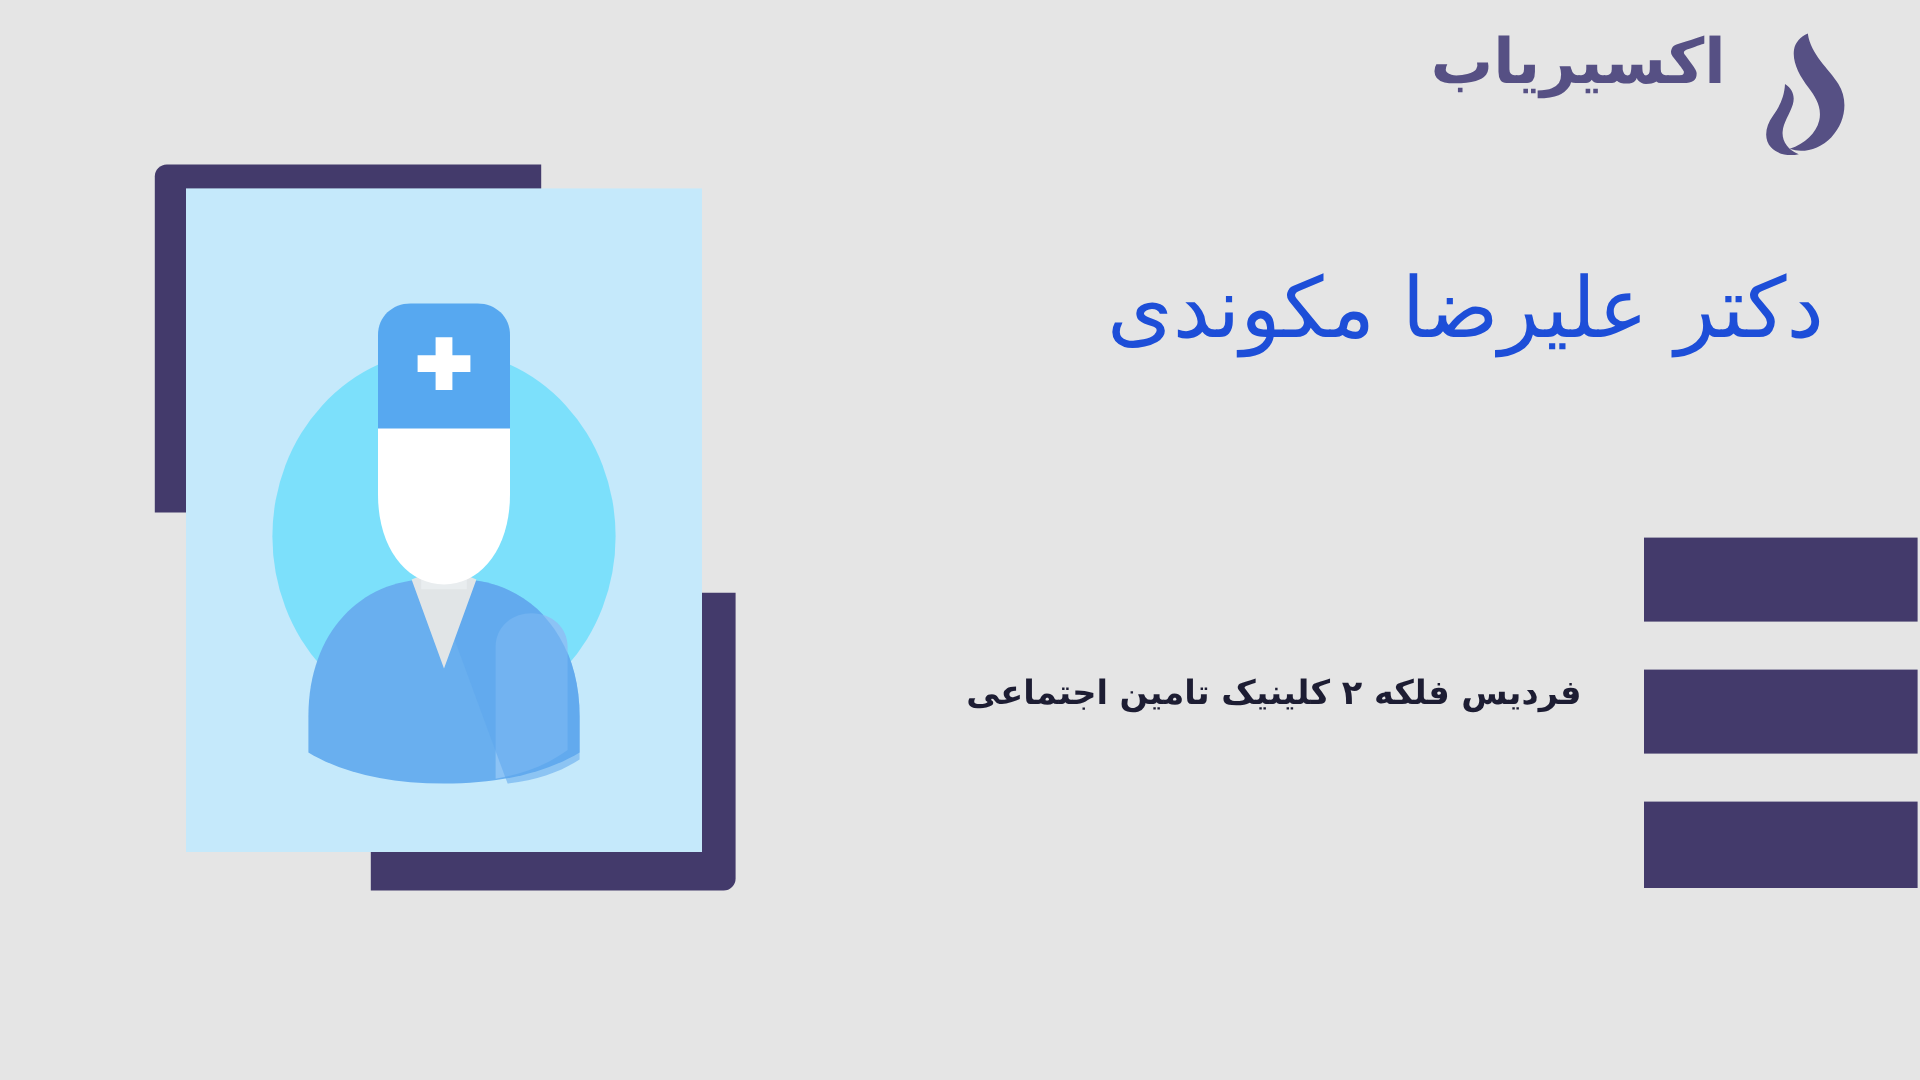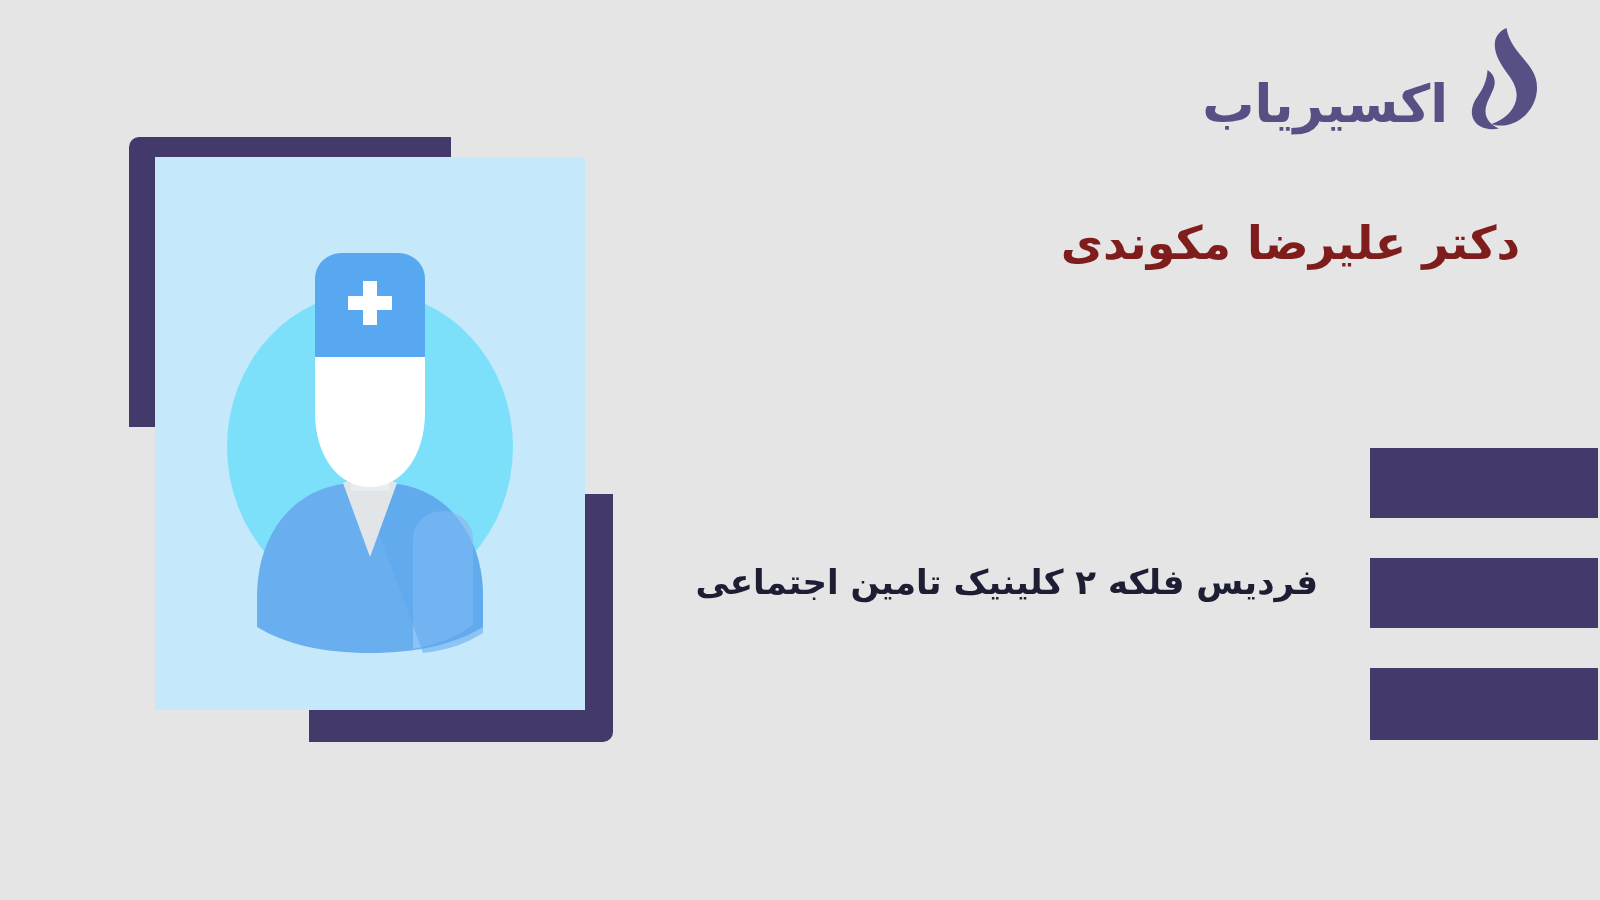--- a/index.html
+++ b/index.html
@@ -22,22 +22,22 @@
     background: #e5e5e5;
   }
 
   
   .brand {
     position: absolute;
     top: 26px;
     right: 60px;
     display: flex;
     flex-direction: row;
-    align-items: flex-end;
-    gap: 14px;
+    align-items: flex-start;
+    gap: 24px;
     direction: rtl;
   }
   .brand-mark {
     width: 78px;
     height: 104px;
     flex: 0 0 auto;
     display: block;
   }
   .brand-name {
     font-size: 52px;
@@ -95,43 +95,43 @@
   
   .text-col {
     position: absolute;
     right: 80px;
     top: 216px;
     width: 760px;
     text-align: right;
     direction: rtl;
   }
   .doctor-name {
-    font-size: 46px;
-    font-weight: 700;
-    color: #7f1d1d;
+    font-size: 70px;
+    font-weight: 400;
+    color: #1d4ed8;
     line-height: 1.18;
     margin: 0;
     white-space: nowrap;
     font-family: "DejaVu Sans", "Liberation Sans", sans-serif;
   }
   .doctor-specialty {
     font-size: 42px;
     font-weight: 400;
     color: #413a68;
     line-height: 1.3;
     margin: 18px 0 0 0;
     white-space: nowrap;
     font-family: "DejaVu Sans", "Liberation Sans", sans-serif;
   }
 
   .doctor-address {
     position: absolute;
     right: 282px;
     top: 560px;
-    font-size: 34px;
+    font-size: 28px;
     font-weight: 700;
     color: #1d1d33;
     direction: rtl;
     text-align: right;
     white-space: nowrap;
     line-height: 1.3;
     font-family: "DejaVu Sans", "Liberation Sans", sans-serif;
   }
 
   

